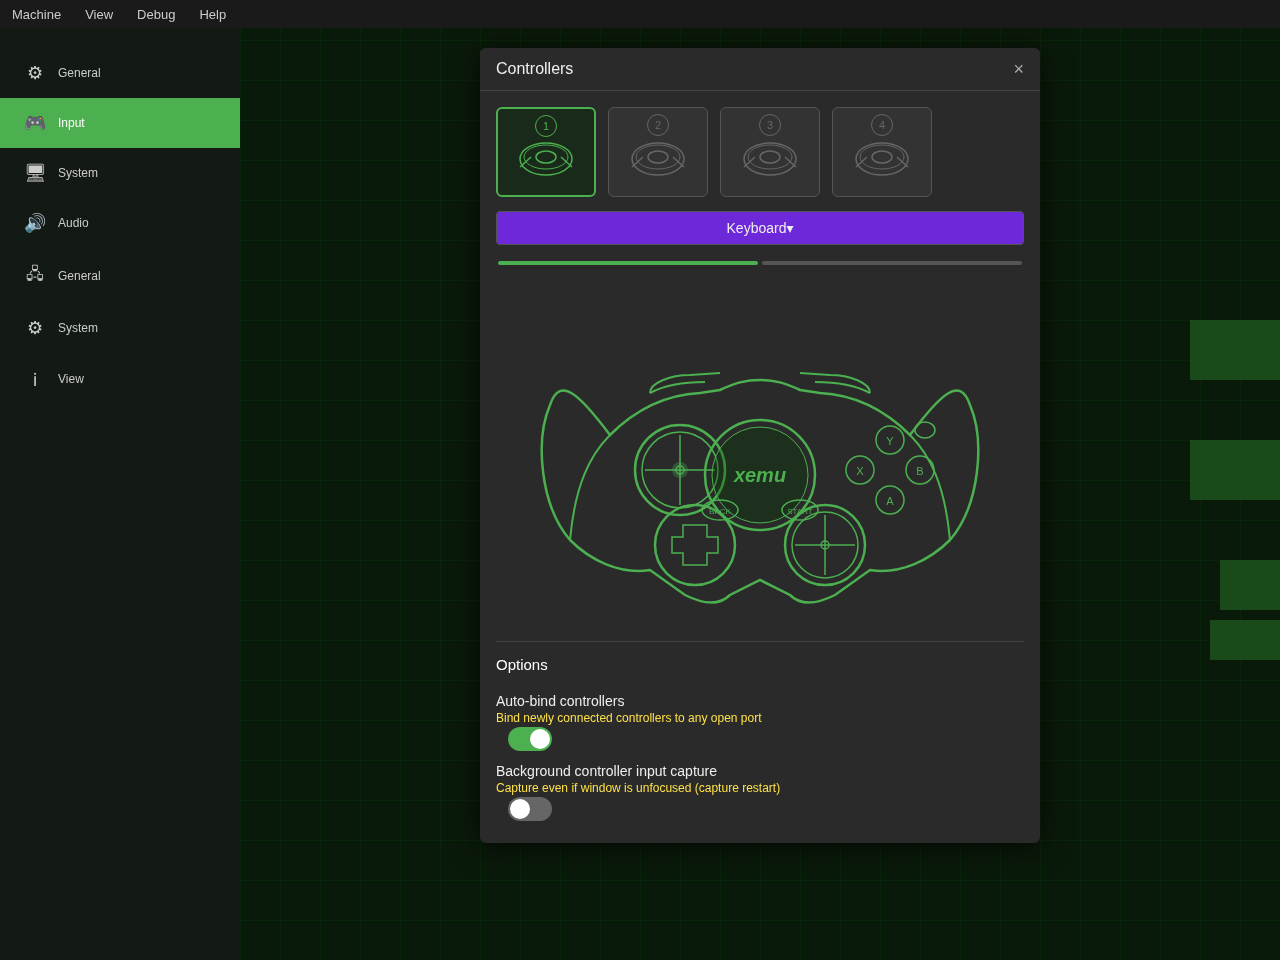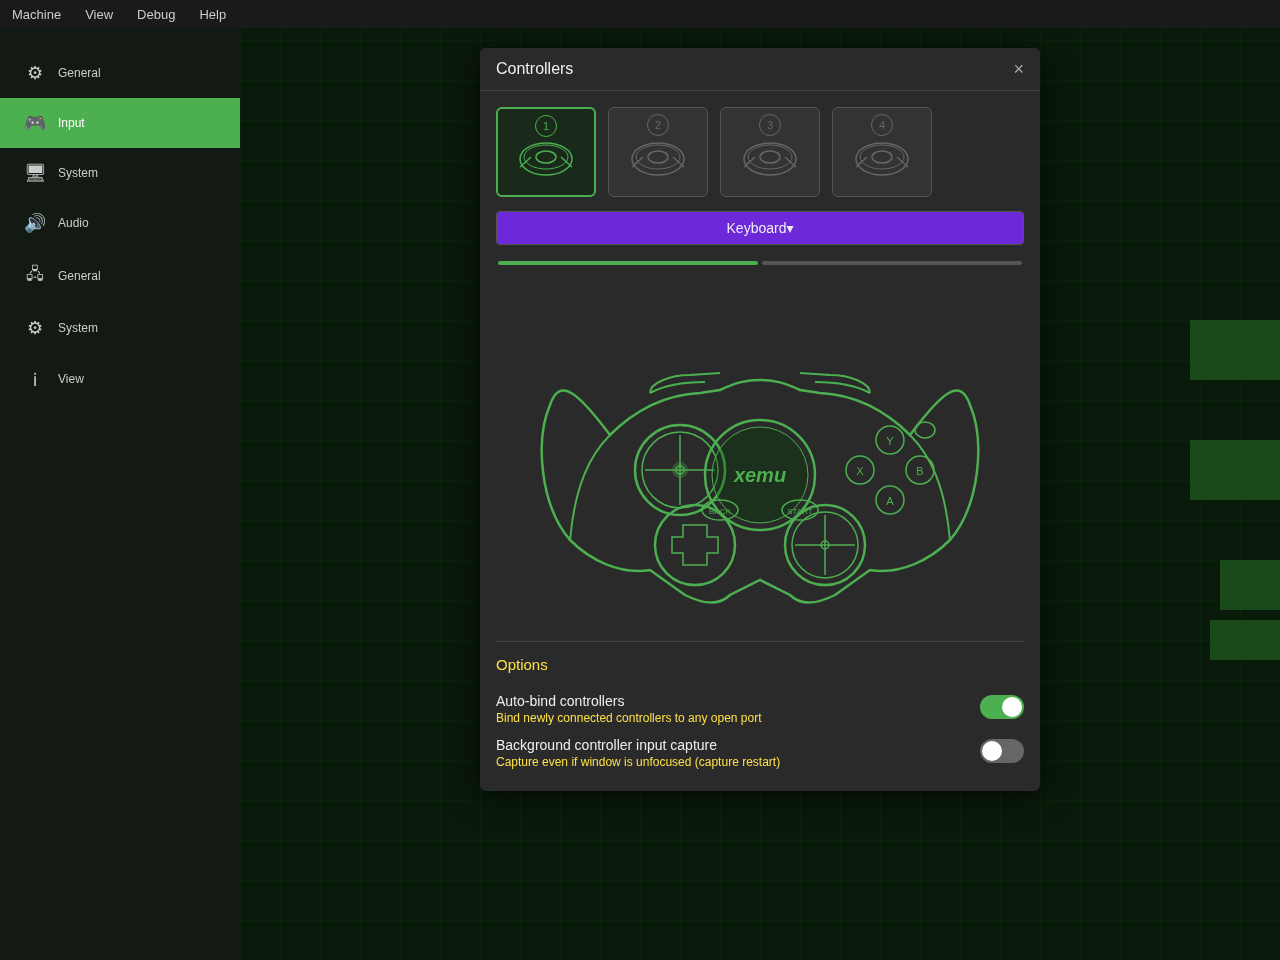--- a/index.html
+++ b/index.html
@@ -210,29 +210,30 @@
       justify-content: center;
       padding: 8px 0 16px 0;
     }
 
     
     .options-section {
       border-top: 1px solid #444;
       padding-top: 14px;
     }
     .options-title {
-      color: #fde047;
+      color: #ffffff;
       font-size: 15px;
       margin-bottom: 14px;
     }
     .option-row {
       display: flex;
       align-items: flex-start;
       justify-content: space-between;
       padding: 6px 0;
+      flex-direction: column;
     }
     .option-text { flex: 1; }
     .option-label {
       color: #eee;
       font-size: 14px;
       display: block;
     }
     .option-desc {
       color: #fde047;
       font-size: 12px;

